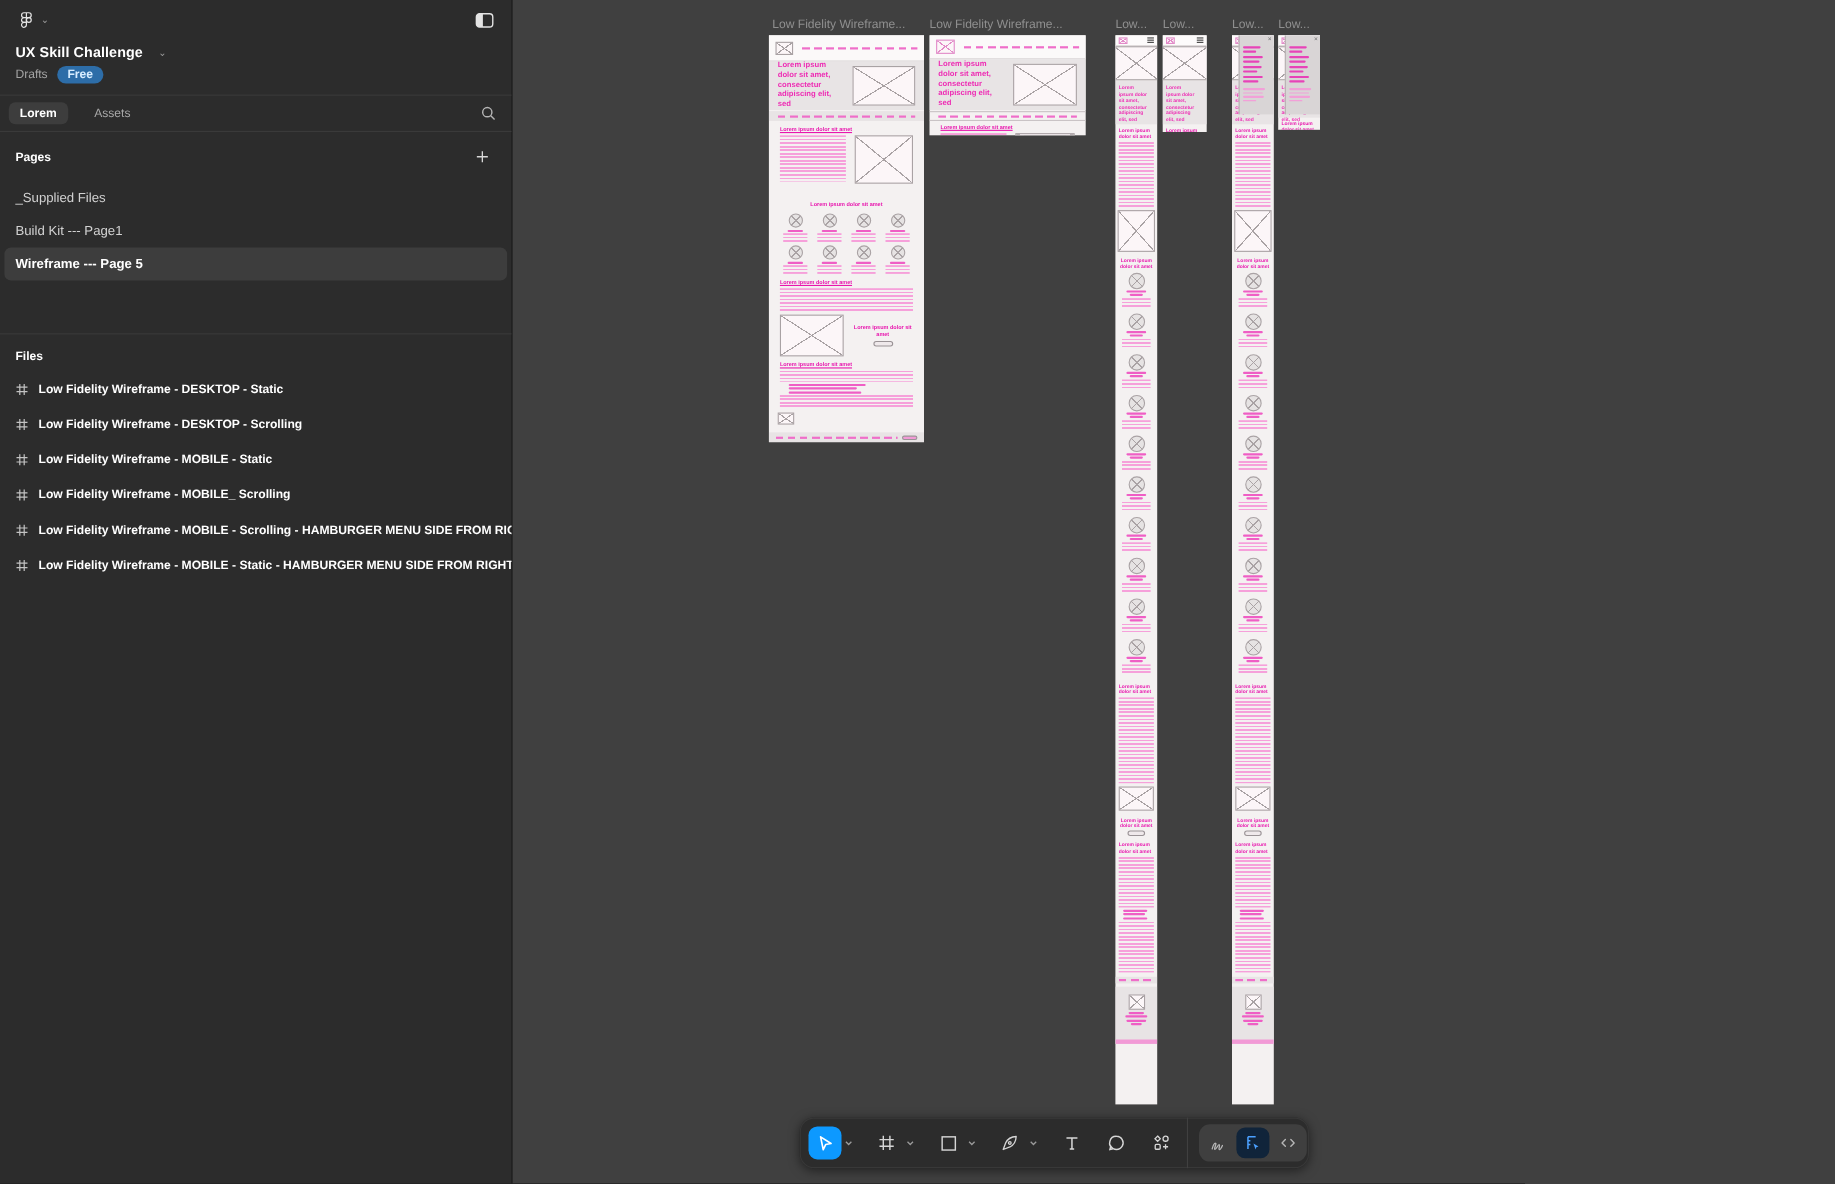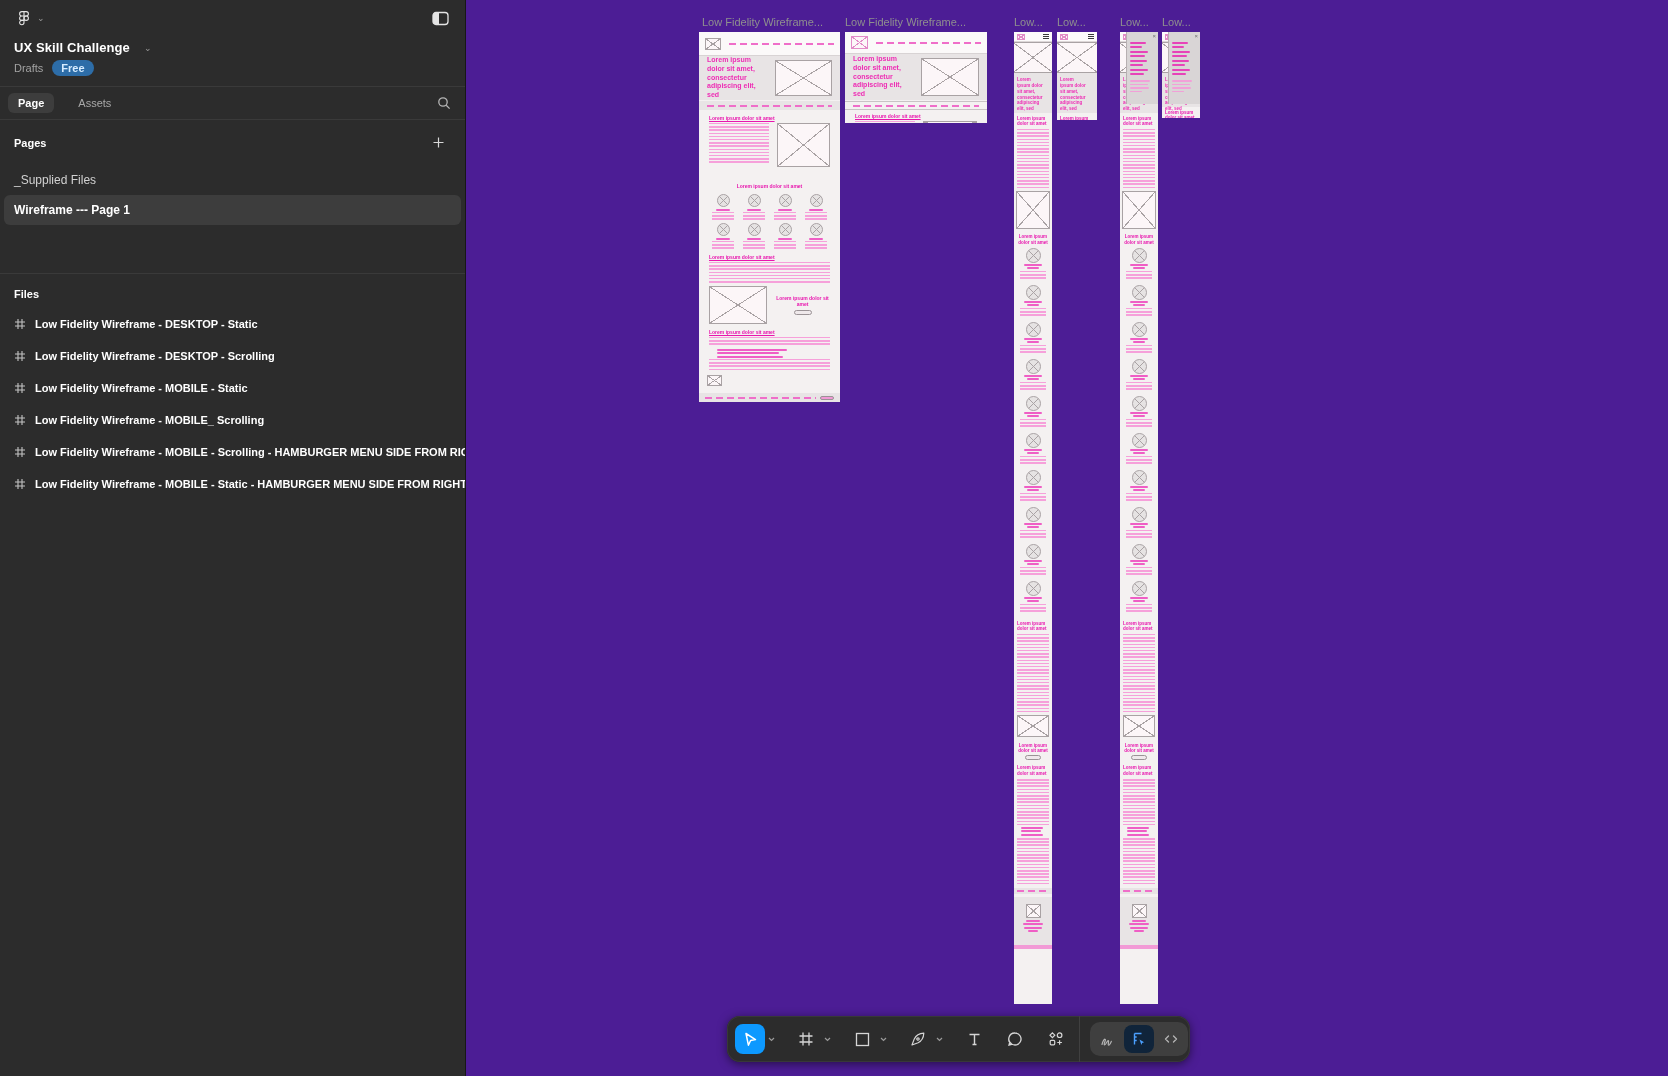--- a/index.html
+++ b/index.html
@@ -28,21 +28,21 @@
   .sec-head .spacer{flex:1;}
   .list{padding:6px 0 14px;}
   .row{display:flex;align-items:center;height:30px;padding:0 10px;margin:0 4px;border-radius:6px;
        font-size:12px;color:#d2d2d2;cursor:pointer;}
   .row.selected{background:#3d3d3d;color:#fff;font-weight:bold;}
   .layers-sec{border-top:1px solid #3a3a3a;margin-top:34px;}
   .lrow{display:flex;align-items:center;height:32px;padding:0 14px;font-size:11px;font-weight:bold;color:#fff;cursor:pointer;white-space:nowrap;overflow:hidden;}
   .lrow .hash{color:#c3c3c3;font-weight:normal;margin-right:9px;flex:none;display:flex;}
 
   
-  .canvas{position:relative;flex:1;height:100%;background:#4c1d95;overflow:hidden;}
+  .canvas{position:relative;flex:1;height:100%;background:#404040;overflow:hidden;}
   .flabel{position:absolute;top:16px;font-size:11px;color:#8f8f8f;white-space:nowrap;cursor:pointer;}
 
   
   .wf{position:absolute;background:#f4f1f1;overflow:hidden;cursor:pointer;}
   .x{position:relative;background:#fcf6f8;border:1px solid #a9a2a4;
      background-image:
        linear-gradient(to top right,transparent calc(50% - .5px),#a9a2a4 calc(50% - .5px) calc(50% + .5px),transparent calc(50% + .5px)),
        linear-gradient(to bottom right,transparent calc(50% - .5px),#a9a2a4 calc(50% - .5px) calc(50% + .5px),transparent calc(50% + .5px));}
   .x.pink{border-color:#e28bc8;background-image:
        linear-gradient(to top right,transparent calc(50% - .5px),#e28bc8 calc(50% - .5px) calc(50% + .5px),transparent calc(50% + .5px)),
@@ -141,21 +141,21 @@
     <div class="sb-title-row">
       <span class="file-name">UX Skill Challenge</span>
       <span class="chev" style="margin-left:14px;">⌄</span>
     </div>
     <div class="sb-sub">
       <span class="loc">Drafts</span>
       <span class="badge">Free</span>
     </div>
 
     <div class="sb-tabs">
-      <span class="tab active">Page</span>
+      <span class="tab active">Lorem</span>
       <span class="tab">Assets</span>
       <span class="spacer"></span>
       <span class="icon-btn" style="margin-right:4px;">
         <svg width="14" height="14" viewBox="0 0 14 14" fill="none" stroke="#b5b5b5" stroke-width="1.3">
           <circle cx="6" cy="6" r="4.2"></circle>
             <path d="M9.2 9.2 12.6 12.6"></path>
         </svg>
       </span>
     </div>
 
@@ -164,21 +164,22 @@
         <span class="sec-title">Pages</span>
         <span class="spacer"></span>
         <span class="icon-btn" style="margin-right:4px;">
           <svg width="13" height="13" viewBox="0 0 13 13" stroke="#d8d8d8" stroke-width="1.2">
             <path d="M6.5 1.5v10M1.5 6.5h10"></path>
           </svg>
         </span>
       </div>
       <div class="list">
         <div class="row">_Supplied Files</div>
-        <div class="row selected">Wireframe --- Page 1</div>
+        <div class="row">Build Kit --- Page1</div>
+        <div class="row selected">Wireframe --- Page 5</div>
       </div>
     </div>
 
     <div class="layers-sec">
       <div class="sec-head">
         <span class="sec-title">Files</span>
       </div>
       <div>
         <div class="lrow">
             <span class="hash">

